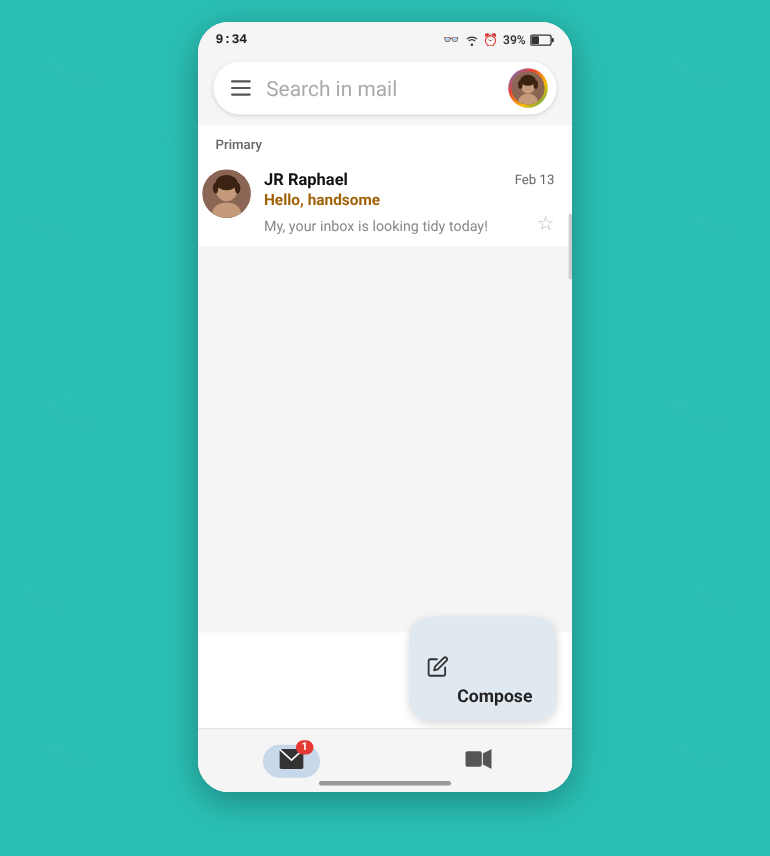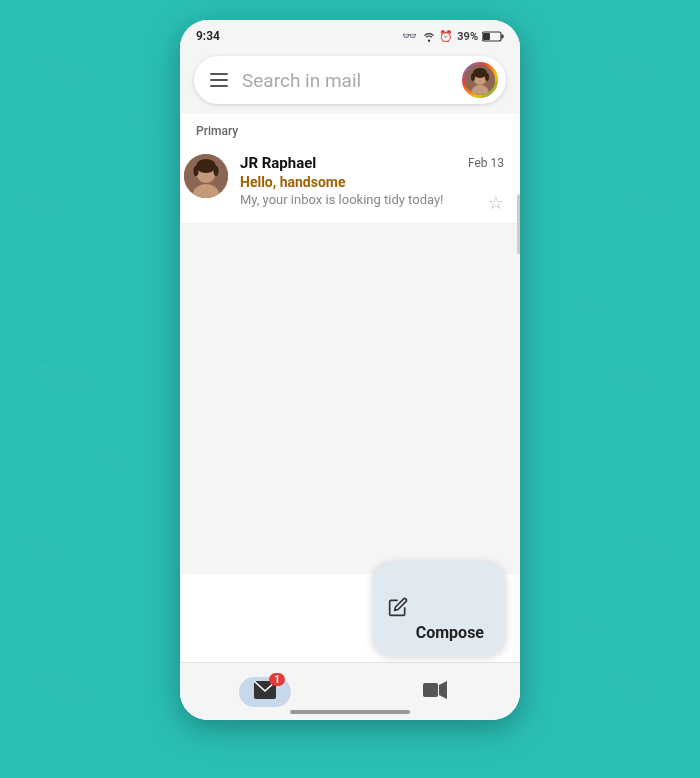--- a/index.html
+++ b/index.html
@@ -45,20 +45,21 @@
       display: flex;
       justify-content: space-between;
       align-items: center;
       height: 28px;
     }
 
     .status-time {
       font-size: 12px;
       font-weight: 600;
       color: #222;
+      font-family: Liberation Mono, monospace;
     }
 
     .status-icons {
       display: flex;
       align-items: center;
       gap: 4px;
       font-size: 11px;
       color: #333;
     }
 
@@ -190,21 +191,21 @@
       font-weight: 700;
       color: #a16207;
       margin-bottom: 2px;
       white-space: nowrap;
       overflow: hidden;
       text-overflow: ellipsis;
     }
 
     .email-preview-row {
       display: flex;
-      align-items: flex-start;
+      align-items: flex-end;
       justify-content: space-between;
     }
 
     .email-preview {
       font-size: 13px;
       color: #888;
       flex: 1;
       white-space: nowrap;
       overflow: hidden;
       text-overflow: ellipsis;

